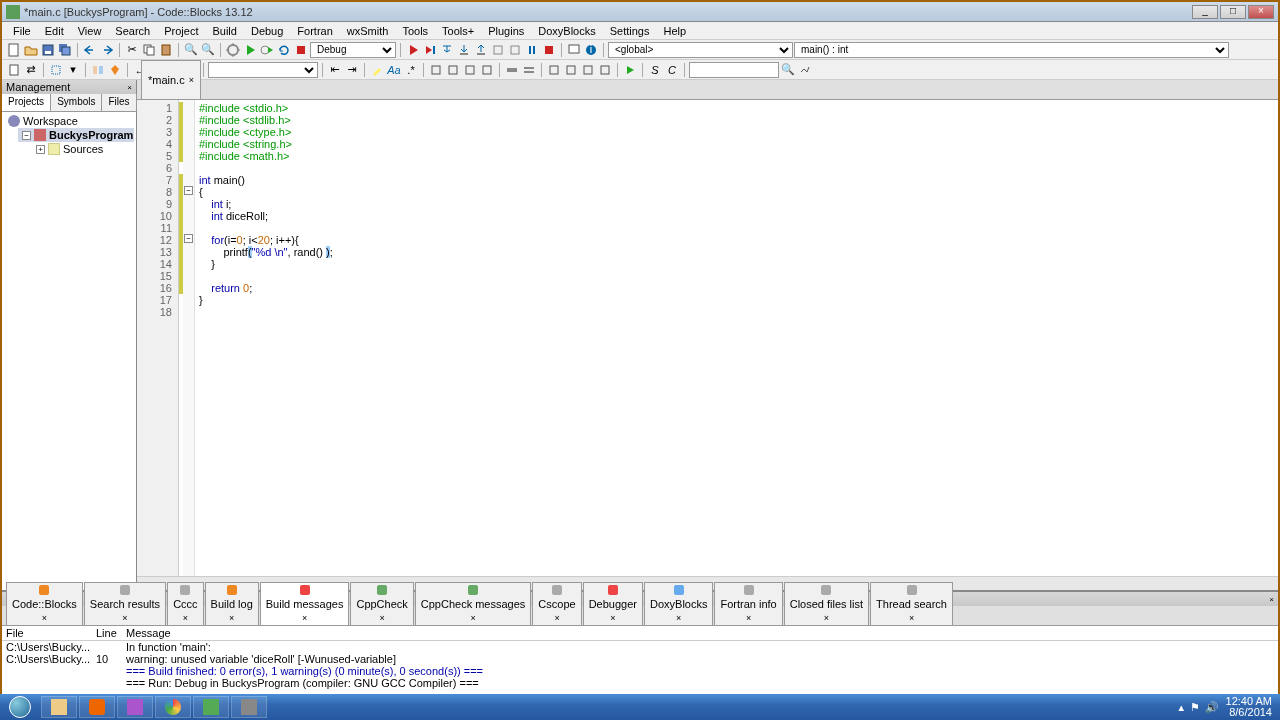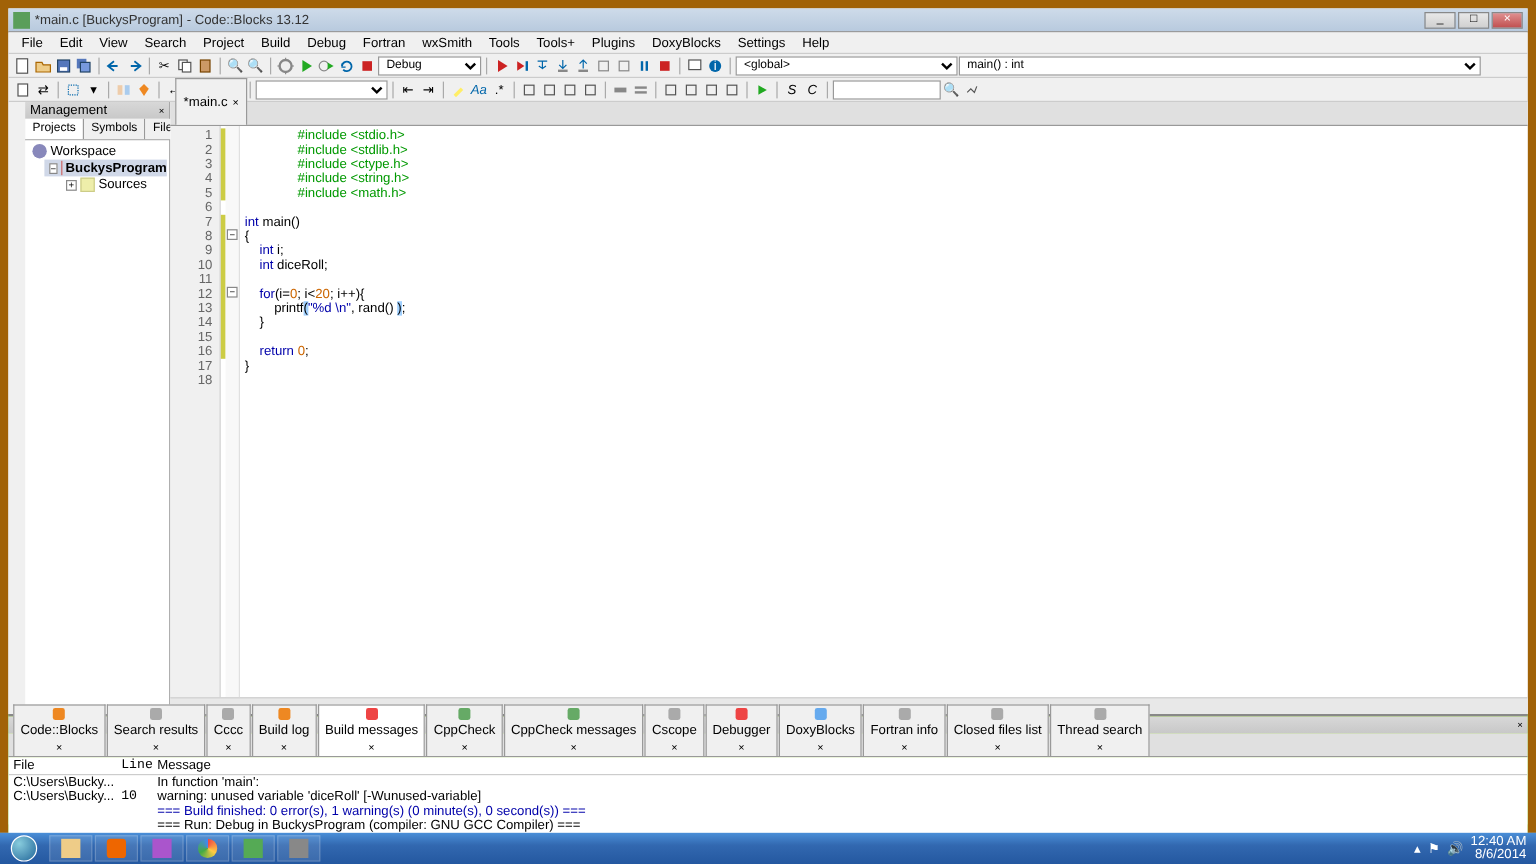--- a/index.html
+++ b/index.html
@@ -1,32 +1,32 @@
 <!DOCTYPE html>
 <html><head>
 <meta charset="utf-8">
 <style>
 * { margin: 0; padding: 0; box-sizing: border-box; font-family: Tahoma, sans-serif; font-size: 11px; }
 body { background: #000; width: 1280px; height: 720px; overflow: hidden; }
 .desktop { width: 1280px; height: 720px; background: #000; position: relative; }
-.window { position: absolute; top: 0; left: 0; width: 1280px; height: 694px; background: #f0f0f0; border: 7px solid #a16207; }
+.window { position: absolute; top: 0; left: 0; width: 1280px; height: 694px; background: #f0f0f0; border: 2px solid #a16207; }
 .titlebar { height: 20px; background: linear-gradient(to bottom, #cedbea, #b8cade); display: flex; align-items: center; padding: 0 4px; border-bottom: 1px solid #888; }
 .titlebar-icon { width: 14px; height: 14px; background: #5a9e5a; margin-right: 4px; }
 .titlebar-text { flex: 1; color: #333; font-size: 11px; }
 .win-controls { display: flex; gap: 2px; }
 .win-btn { width: 26px; height: 14px; background: linear-gradient(to bottom, #e8e8e8, #d0d0d0); border: 1px solid #888; text-align: center; line-height: 10px; font-size: 10px; cursor: default; }
 .win-btn.close { background: linear-gradient(to bottom, #e09090, #c05050); color: #fff; }
 .menubar { height: 18px; background: #f0f0f0; display: flex; align-items: center; padding: 0 4px; border-bottom: 1px solid #ccc; }
 .menu-item { padding: 2px 7px; cursor: default; }
 .toolbar-row { height: 20px; background: #f0f0f0; display: flex; align-items: center; padding: 0 4px; border-bottom: 1px solid #ccc; gap: 1px; }
 .tb-btn { width: 16px; height: 16px; display: inline-flex; align-items: center; justify-content: center; cursor: default; }
 .tb-sep { width: 1px; height: 14px; background: #aaa; margin: 0 3px; }
 .tb-combo { height: 16px; border: 1px solid #999; background: #fff; font-size: 10px; padding: 0 2px; }
 .main-area { display: flex; height: 510px; }
-.sidebar { width: 135px; background: #f0f0f0; border-right: 1px solid #888; display: flex; flex-direction: column; padding-left: 14px; }
+.sidebar { width: 135px; background: #f0f0f0; border-right: 1px solid #888; display: flex; flex-direction: column; }
 .sidebar-title { height: 14px; background: linear-gradient(to bottom, #d8d8d8, #c8c8c8); padding: 0 4px; font-size: 10px; display: flex; align-items: center; }
 .sidebar-close { margin-left: auto; font-size: 8px; }
 .sidebar-tabs { height: 18px; display: flex; background: #e0e0e0; border-bottom: 1px solid #999; }
 .sidebar-tab { padding: 2px 6px; font-size: 10px; border-right: 1px solid #999; background: #f0f0f0; }
 .sidebar-tab.active { background: #fff; }
 .tree { flex: 1; background: #fff; padding: 2px; font-size: 11px; overflow: auto; }
 .tree-node { padding: 1px 0 1px 4px; display: flex; align-items: center; gap: 3px; }
 .tree-icon { width: 12px; height: 12px; display: inline-block; }
 .tree-icon.workspace { background: #88b; border-radius: 50%; }
 .tree-icon.project { background: #c66; }
@@ -38,38 +38,38 @@
 .editor-tabs { height: 20px; background: #e0e0e0; display: flex; align-items: flex-end; padding-left: 4px; border-bottom: 1px solid #999; }
 .editor-tab { padding: 13px 6px; background: #f0f0f0; border: 1px solid #999; border-bottom: none; display: flex; align-items: center; gap: 4px; font-size: 10px; }
 .editor-tab-close { font-size: 9px; cursor: default; }
 .editor-content { flex: 1; display: flex; overflow: hidden; position: relative; }
 .gutter { width: 42px; background: #f0f0f0; border-right: 1px solid #ccc; text-align: right; padding: 2px 6px 0 0; font-family: 'Courier New', monospace; font-size: 11px; color: #666; line-height: 12px; }
 .fold-col { width: 12px; background: #f8f8f8; border-right: 1px solid #e0e0e0; position: relative; }
 .fold-box { position: absolute; left: 1px; width: 9px; height: 9px; border: 1px solid #888; background: #fff; text-align: center; line-height: 7px; font-size: 8px; }
 .change-bar { width: 4px; background: #fff; position: relative; }
 .change-mark { position: absolute; left: 0; width: 4px; background: #cc4; }
 .code { flex: 1; padding: 2px 0 0 4px; font-family: 'Courier New', monospace; font-size: 11px; line-height: 12px; white-space: pre; color: #000; position: relative; }
-.kw-inc { color: #090; margin-left: 44px; }
+.kw-inc { color: #090; }
 .kw-str { color: #00a; }
 .kw-key { color: #00a; }
 .kw-type { color: #00a; }
 .hl-paren { background: #a0d0ff; }
 .editor-scroll { height: 14px; background: #e8e8e8; border-top: 1px solid #ccc; }
 .logs-panel { border-top: 2px solid #888; background: #84cc16; height: 128px; display: flex; flex-direction: column; }
 .logs-title { height: 14px; background: linear-gradient(to bottom, #d8d8d8, #c8c8c8); padding: 0 4px; font-size: 10px; display: flex; align-items: center; }
 .logs-tabs { height: 20px; display: flex; align-items: flex-end; padding-left: 4px; background: #e0e0e0; border-bottom: 1px solid #999; gap: 1px; }
 .log-tab { padding: 2px 5px; background: #f0f0f0; border: 1px solid #999; border-bottom: none; font-size: 10px; display: flex; align-items: center; gap: 3px; white-space: nowrap; flex-direction: column; }
 .log-tab.active { background: #fff; }
 .log-tab .bold { font-weight: normal; }
 .log-tab-close { font-size: 9px; }
 .log-icon { width: 10px; height: 10px; border-radius: 2px; }
 .messages { flex: 1; background: #fff; overflow: auto; font-family: 'Courier New', monospace; font-size: 11px; }
 .msg-header { display: flex; border-bottom: 1px solid #ccc; padding: 1px 4px; font-family: Tahoma; }
 .msg-col-file { width: 90px; }
-.msg-col-line { width: 30px; font-family: Liberation Mono, monospace; }
+.msg-col-line { width: 30px; }
 .msg-row { display: flex; padding: 0 4px; }
 .msg-blue { color: #00a; }
 .statusbar { height: 18px; background: #f0f0f0; border-top: 1px solid #ccc; display: flex; align-items: center; padding: 0 4px; font-size: 10px; gap: 16px; }
 .taskbar { position: absolute; bottom: 0; left: 0; width: 1280px; height: 26px; background: linear-gradient(to bottom, #4a8fd8, #3268b0 40%, #2458a0); display: flex; align-items: center; }
 .start-btn { width: 40px; height: 26px; display: flex; align-items: center; justify-content: center; }
 .start-orb { width: 22px; height: 22px; border-radius: 50%; background: radial-gradient(circle at 30% 30%, #8cd, #269); border: 1px solid #fff; }
 .task-item { width: 36px; height: 22px; margin: 0 1px; background: rgba(255,255,255,0.1); border: 1px solid rgba(255,255,255,0.2); display: flex; align-items: center; justify-content: center; }
 .task-icon { width: 16px; height: 16px; }
 .tray { margin-left: auto; display: flex; align-items: center; gap: 6px; padding-right: 8px; color: #fff; font-size: 10px; }
 .tray-time { text-align: right; line-height: 11px; }

